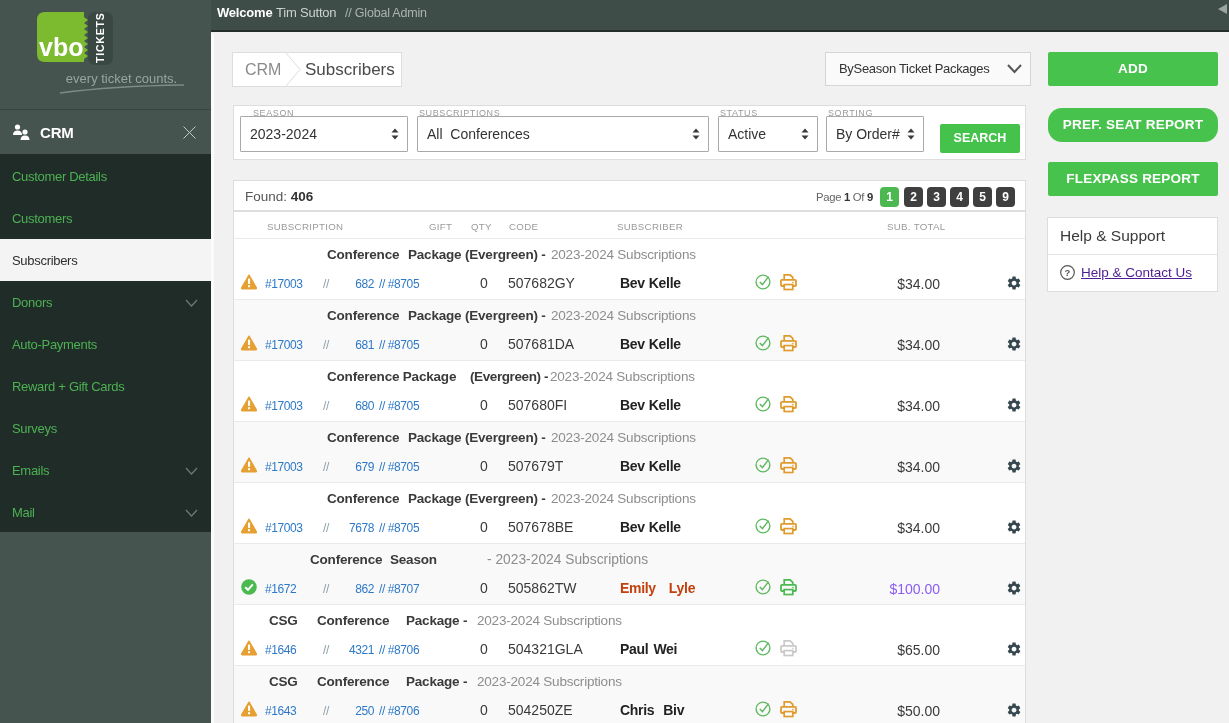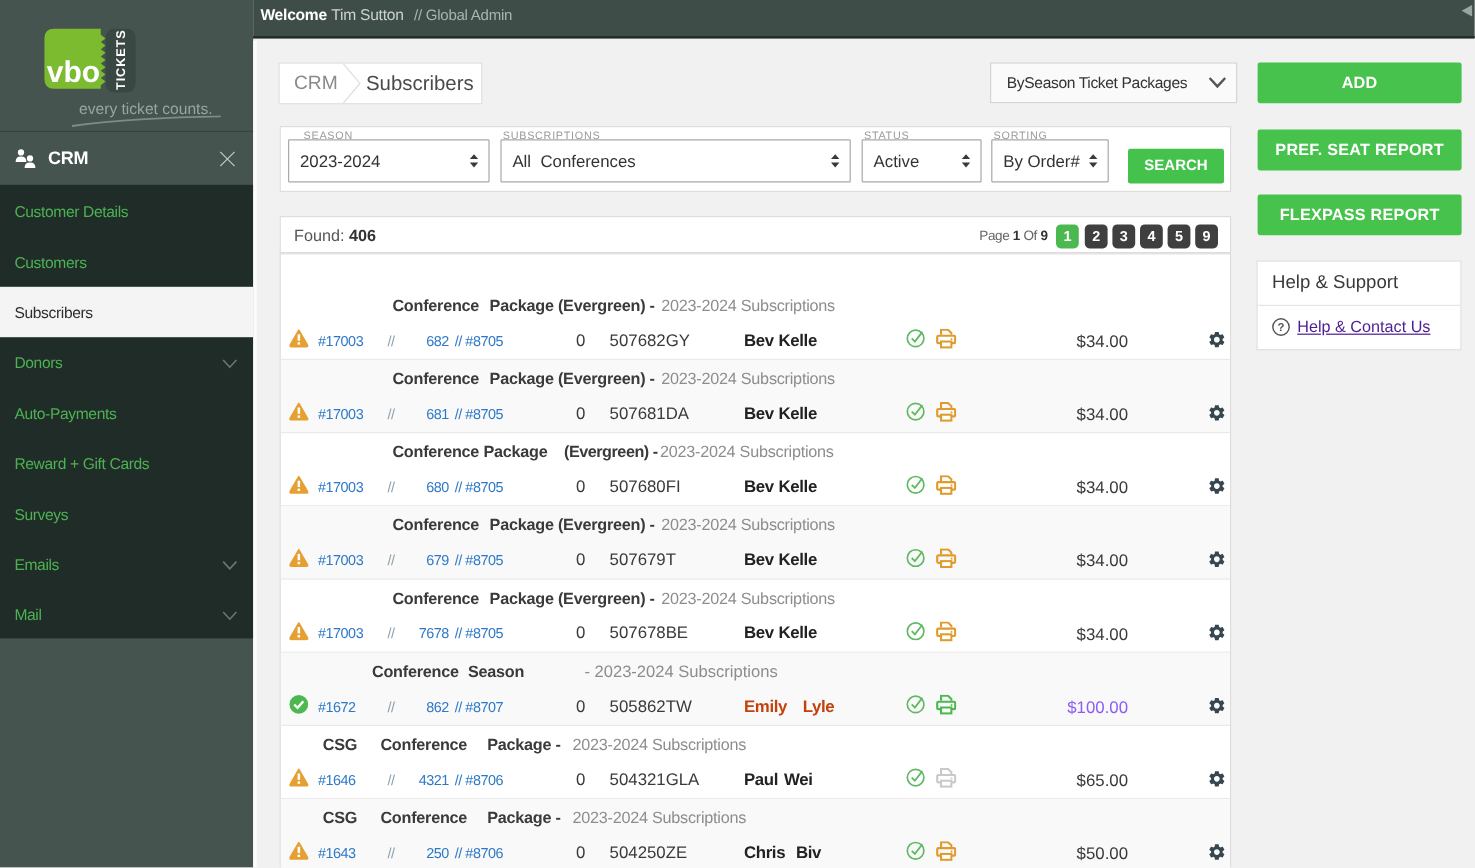--- a/index.html
+++ b/index.html
@@ -22,21 +22,21 @@
   .t-g { color:#8d8d8d; }
   .lnk { color:#2d79c7; }
   .dat { position:absolute; font-size:12px; letter-spacing:-0.4px; }
 </style>
 </head>
 <body>
 
 
 <div class="abs" style="left:0;top:0;width:211px;height:723px;background:#46544f;"></div>
 
-<div class="abs" id="logo" style="left:0;top:12px;width:211px;height:120px;">
+<div class="abs" id="logo" style="left:0;top:0;width:211px;height:120px;">
   <svg class="abs" style="left:34px;top:9px;" width="80" height="58" viewBox="0 0 80 58">
     <rect x="54" y="3" width="25" height="53" rx="7" fill="#3a4844"></rect>
     <path d="M3 11 Q3 3 11 3 L50 3 L50 8 L54 11 L50 14 L54 17 L50 20 L54 23 L50 26 L54 29 L50 32 L54 35 L50 38 L54 41 L50 44 L54 47 L50 50 L50 53 L11 53 Q3 53 3 45 Z" fill="#7cba2f"></path>
     <text x="5" y="47" font-family="Liberation Sans,sans-serif" font-size="25" font-weight="bold" fill="#fff">vbo</text>
     <text x="70" y="54" font-family="Liberation Sans,sans-serif" font-size="10.5" font-weight="bold" fill="#fff" letter-spacing="0.8" transform="rotate(-90 70 54)">TICKETS</text>
   </svg>
   <div class="abs" style="left:16px;top:71px;width:211px;text-align:center;font-size:13px;color:#97a5a1;">every ticket counts.</div>
   <svg class="abs" style="left:58px;top:84px;" width="130" height="12" viewBox="0 0 130 12">
     <path d="M2 9 Q 55 2 126 1" stroke="#7d8c88" stroke-width="1.5" fill="none"></path>
   </svg>
@@ -107,21 +107,21 @@
 
 <div class="box" style="left:825px;top:52px;width:206px;height:34px;background:#fafafa;border-color:#d5d5d5;">
   <span class="abs" style="left:13px;top:8px;font-size:13px;color:#333;letter-spacing:-0.3px;">BySeason Ticket Packages</span>
   <svg class="abs" style="left:181px;top:11px;" width="15" height="10" viewBox="0 0 15 10">
     <path d="M1 1 L7.5 8 L14 1" stroke="#555" stroke-width="2" fill="none"></path>
   </svg>
 </div>
 
 
 <div class="btn" style="top:52px;">ADD</div>
-<div class="btn" style="top:108px;">PREF. SEAT REPORT</div>
+<div class="btn" style="top:108px;border-radius:14px;">PREF. SEAT REPORT</div>
 <div class="btn" style="top:162px;">FLEXPASS REPORT</div>
 
 
 <div class="box" style="left:1047px;top:217px;width:171px;height:75px;">
   <div class="abs" style="left:12px;top:9px;font-size:15.5px;color:#3a3a3a;">Help &amp; Support</div>
   <div class="abs" style="left:0;top:36px;width:169px;border-top:1px solid #e5e5e5;"></div>
   <svg class="abs" style="left:12px;top:47px;" width="15" height="15" viewBox="0 0 15 15">
     <circle cx="7.5" cy="7.5" r="6.8" stroke="#555" stroke-width="1.2" fill="none"></circle>
     <text x="4.6" y="11" font-size="9.5" font-weight="bold" fill="#555" font-family="Liberation Sans,sans-serif">?</text>
   </svg>
@@ -156,20 +156,28 @@
 </div>
 <div class="pbtn" style="left:880px;background:#4cb950;">1</div>
 <div class="pbtn" style="left:904px;">2</div>
 <div class="pbtn" style="left:927px;">3</div>
 <div class="pbtn" style="left:950px;">4</div>
 <div class="pbtn" style="left:973px;">5</div>
 <div class="pbtn" style="left:996px;">9</div>
 
 
 <div class="box" id="table" style="left:233px;top:211px;width:793px;height:513px;border-bottom:none;">
+  <div class="abs" style="left:0;top:0;width:791px;height:27px;border-bottom:1px solid #eaeaea;font-size:9.7px;color:#9a9a9a;letter-spacing:.3px;">
+    <span class="abs" style="left:33px;top:9px;">SUBSCRIPTION</span>
+    <span class="abs" style="left:195px;top:9px;">GIFT</span>
+    <span class="abs" style="left:237px;top:9px;">QTY</span>
+    <span class="abs" style="left:275px;top:9px;">CODE</span>
+    <span class="abs" style="left:383px;top:9px;">SUBSCRIBER</span>
+    <span class="abs" style="left:653px;top:9px;">SUB. TOTAL</span>
+  </div>
   <div class="row" style="top:27px;">
     <span class="abs t-b" style="left:93px;top:8px;font-size:13.5px;letter-spacing:-0.2px;">Conference</span>
       <span class="abs t-b" style="left:174px;top:8px;font-size:13.5px;letter-spacing:-0.2px;">Package (Evergreen) -</span>
       <span class="abs t-g" style="left:317px;top:8px;font-size:13.5px;letter-spacing:-0.2px;">2023-2024 Subscriptions</span>
     <svg class="abs" style="left:7px;top:35px;" width="17" height="16" viewBox="0 0 17 16">
         <use href="#warn"></use>
       </svg>
     <span class="dat lnk" style="left:31px;top:38px;">#17003</span>
     <span class="dat" style="left:89px;top:38px;color:#90a0aa;">//</span>
     <span class="dat lnk" style="left:96px;top:38px;width:44px;text-align:right;">682</span>

